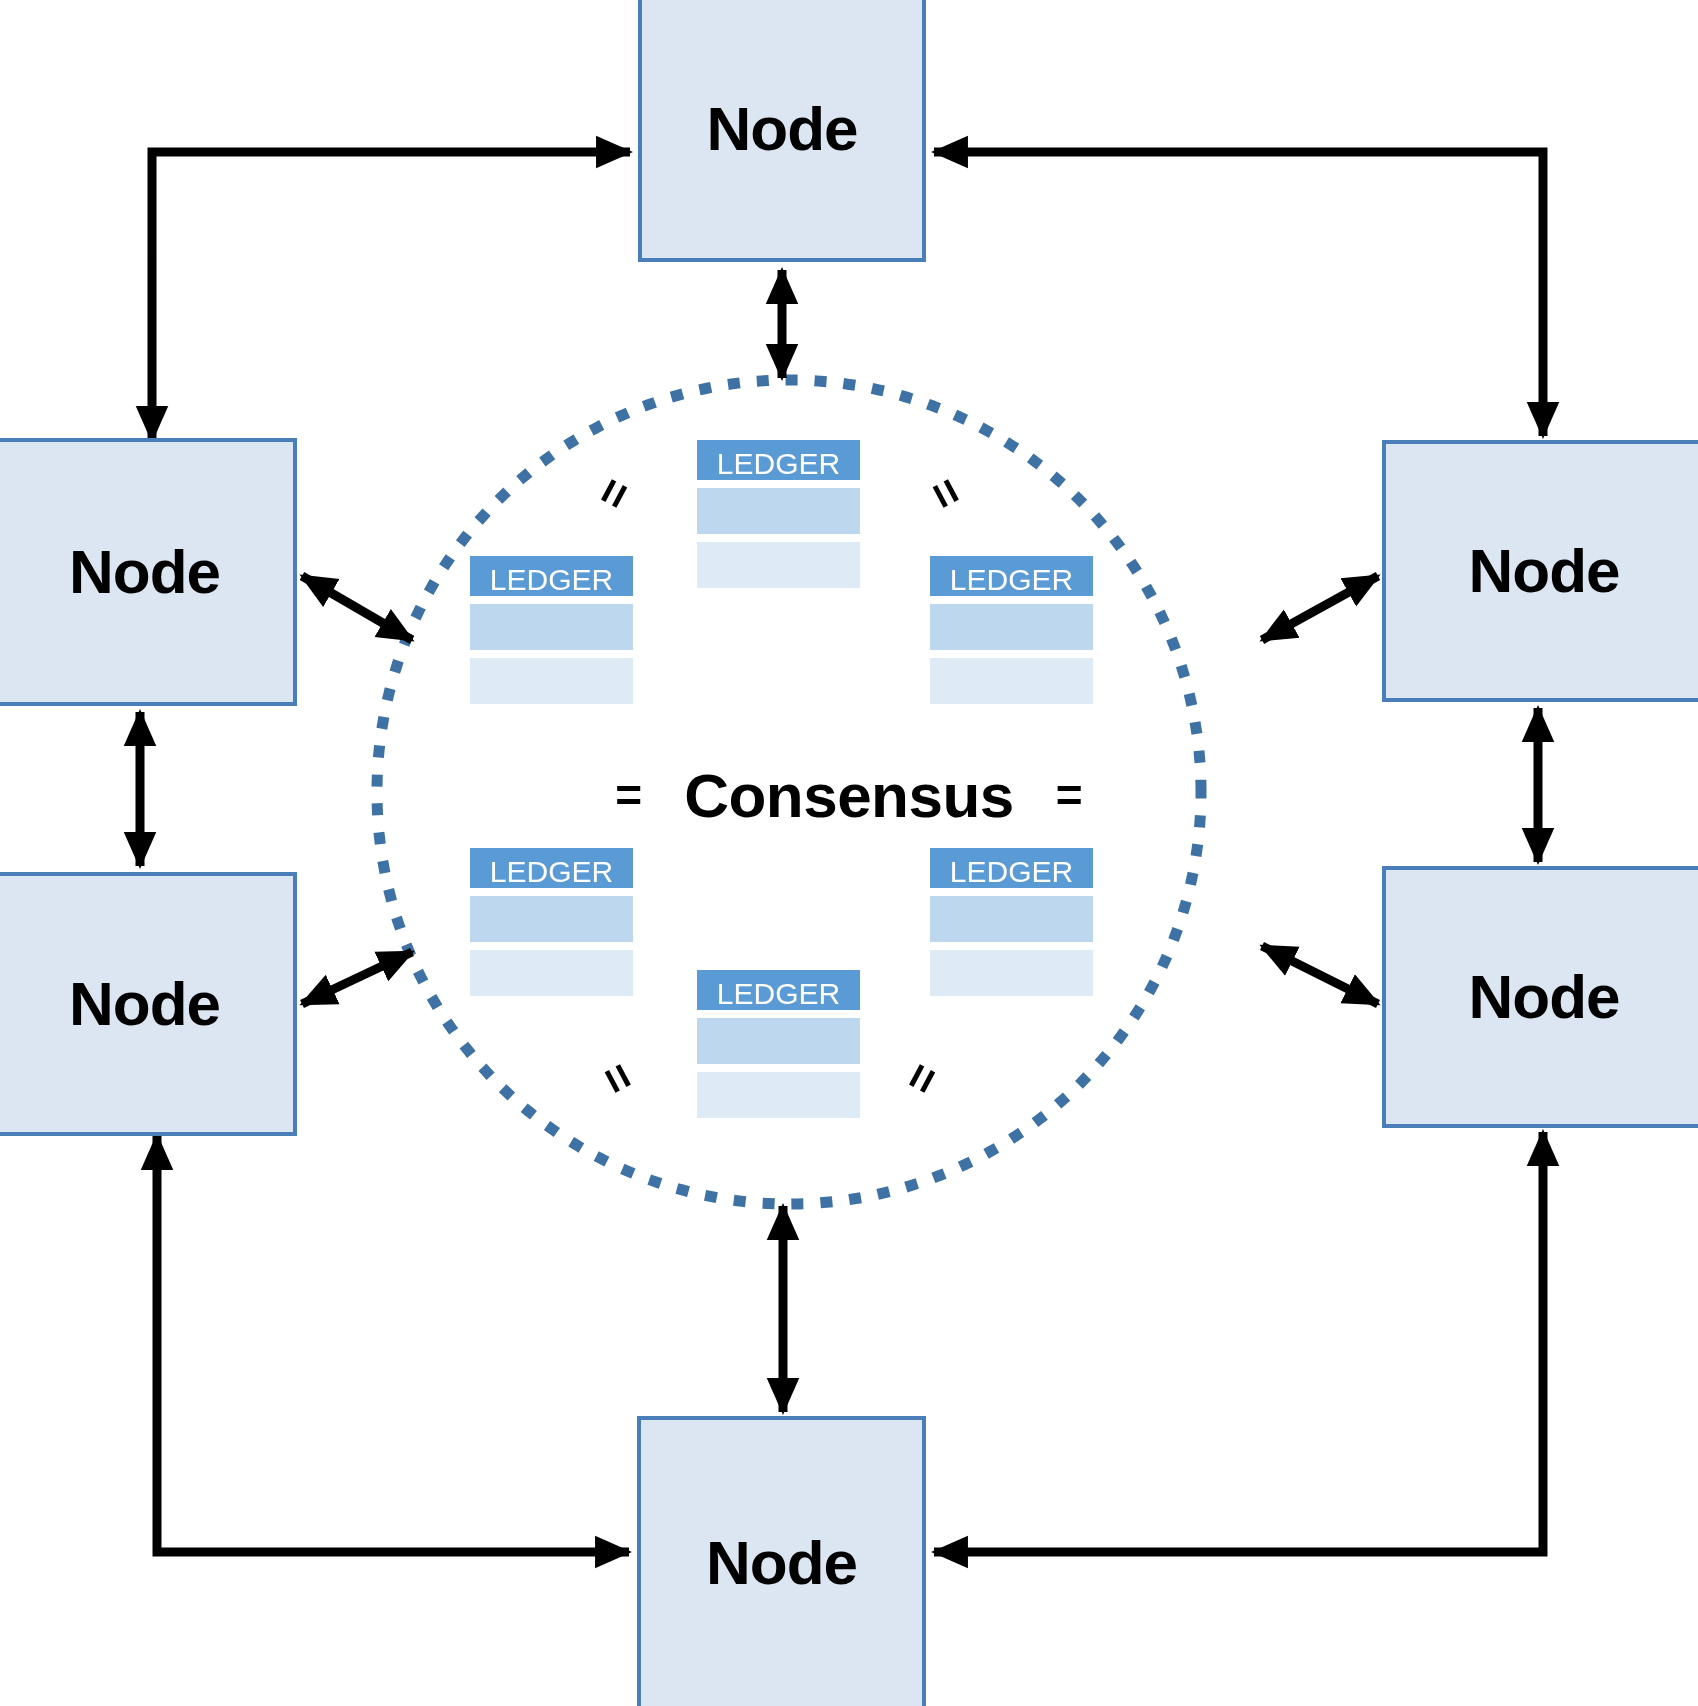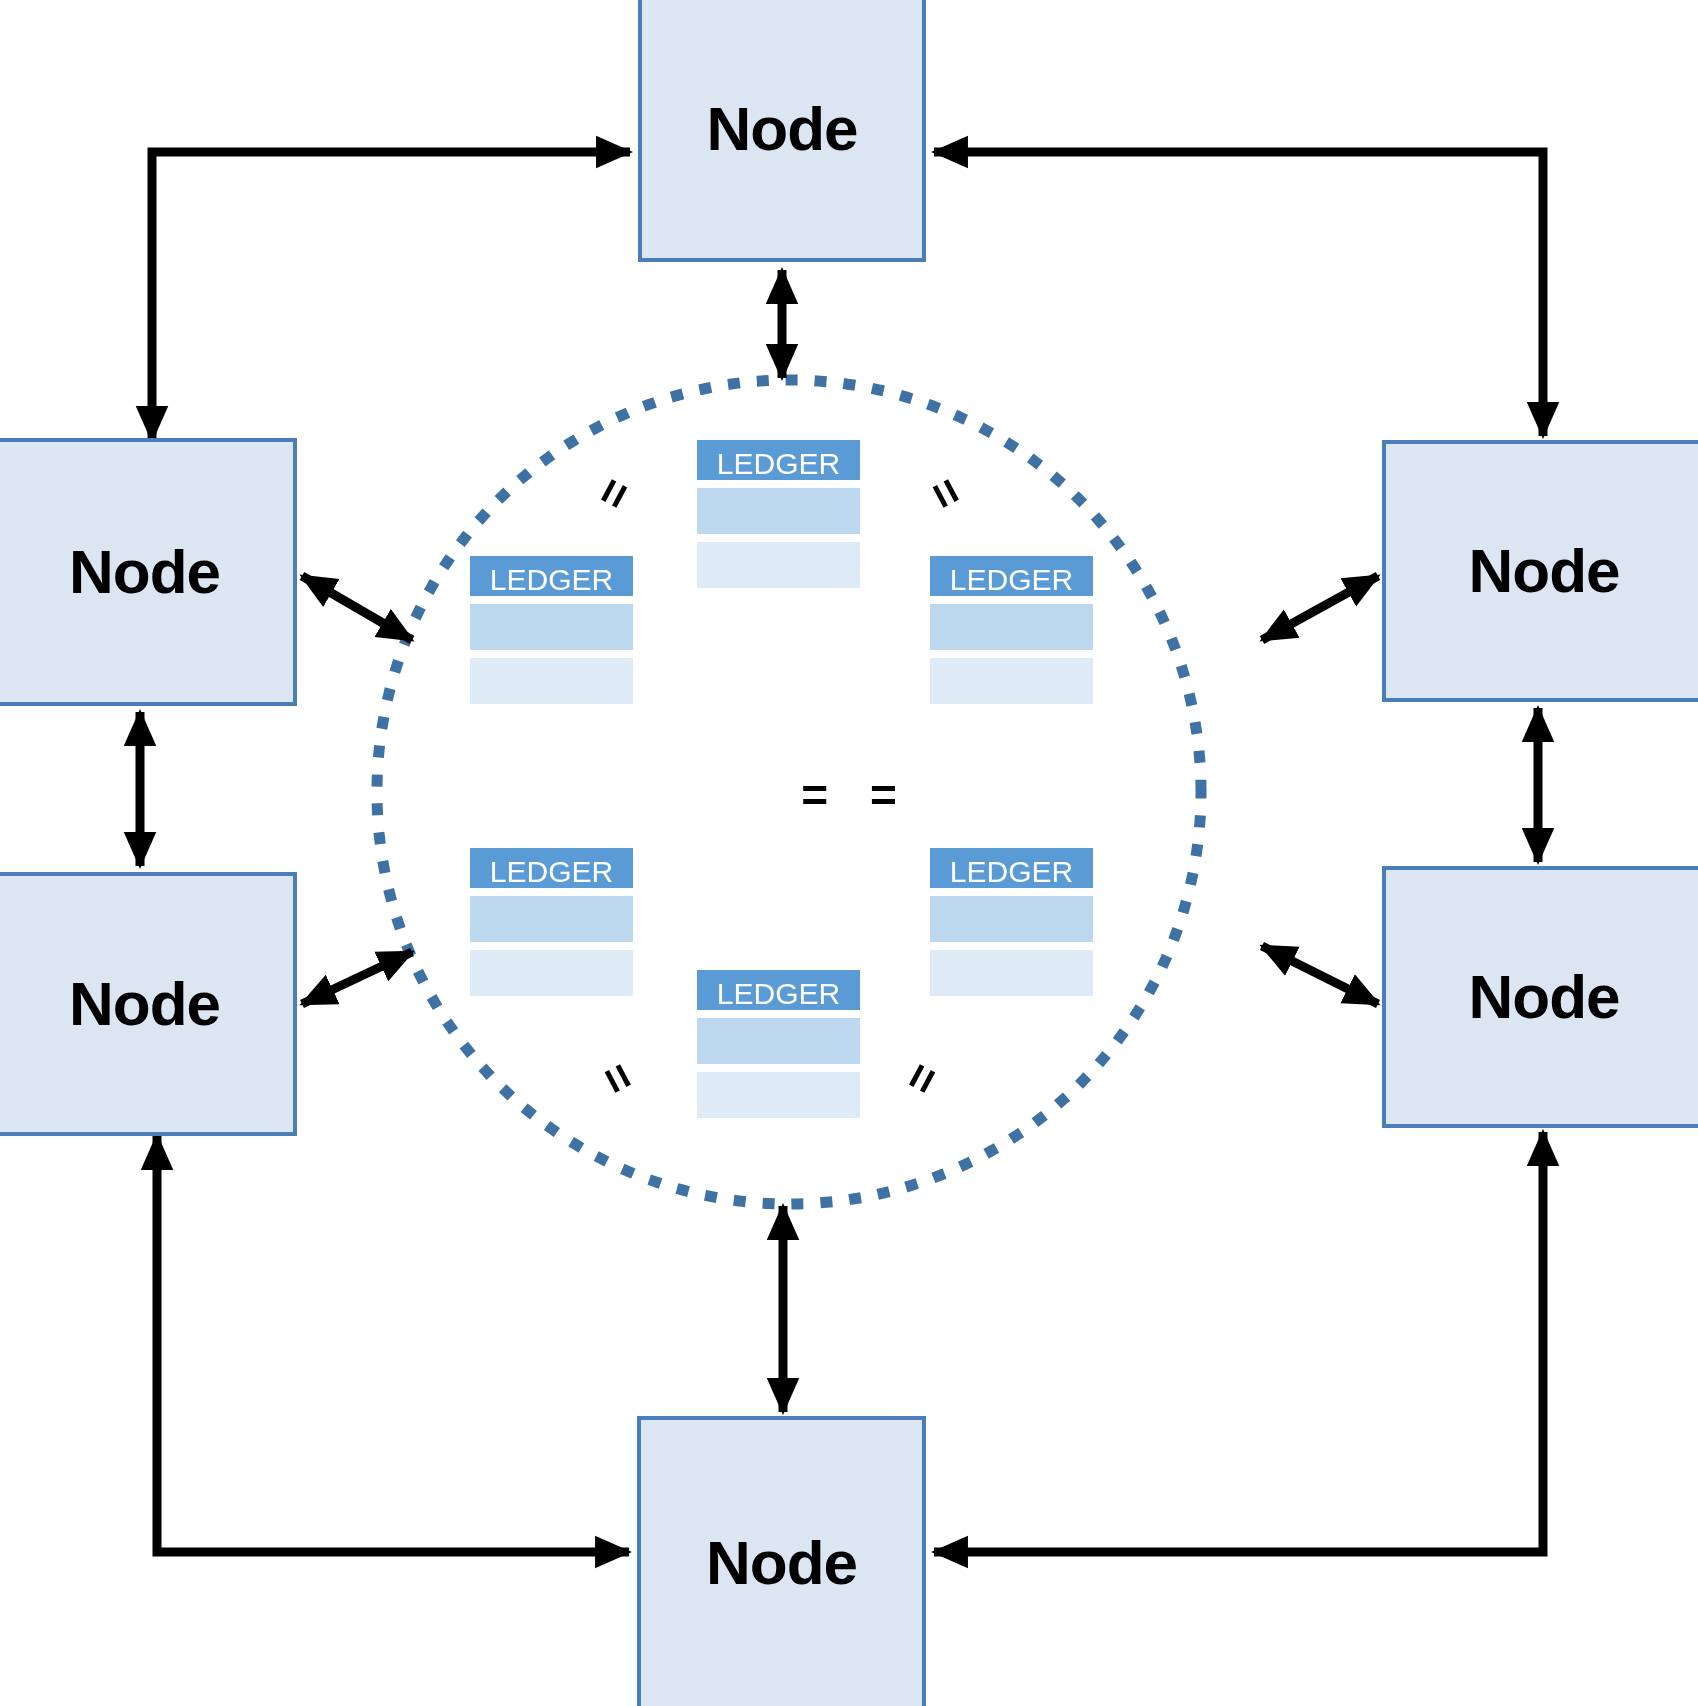--- a/index.html
+++ b/index.html
@@ -220,16 +220,17 @@
   <div class="eq-mark" style="left:600px; top:470px; transform:rotate(-62deg);">=</div>
 
   <div class="eq-mark" style="left:933px; top:470px; transform:rotate(62deg);">=</div>
 
   <div class="eq-mark" style="left:605px; top:1055px; transform:rotate(62deg);">=</div>
 
   <div class="eq-mark" style="left:908px; top:1055px; transform:rotate(-62deg);">=</div>
 
   <div class="consensus-wrap">
     <span class="consensus-eq">=</span>
+    <span class="consensus-title">Consensus</span>
     <span class="consensus-eq">=</span>
   </div>
 
 </div>
 
 </body></html>

